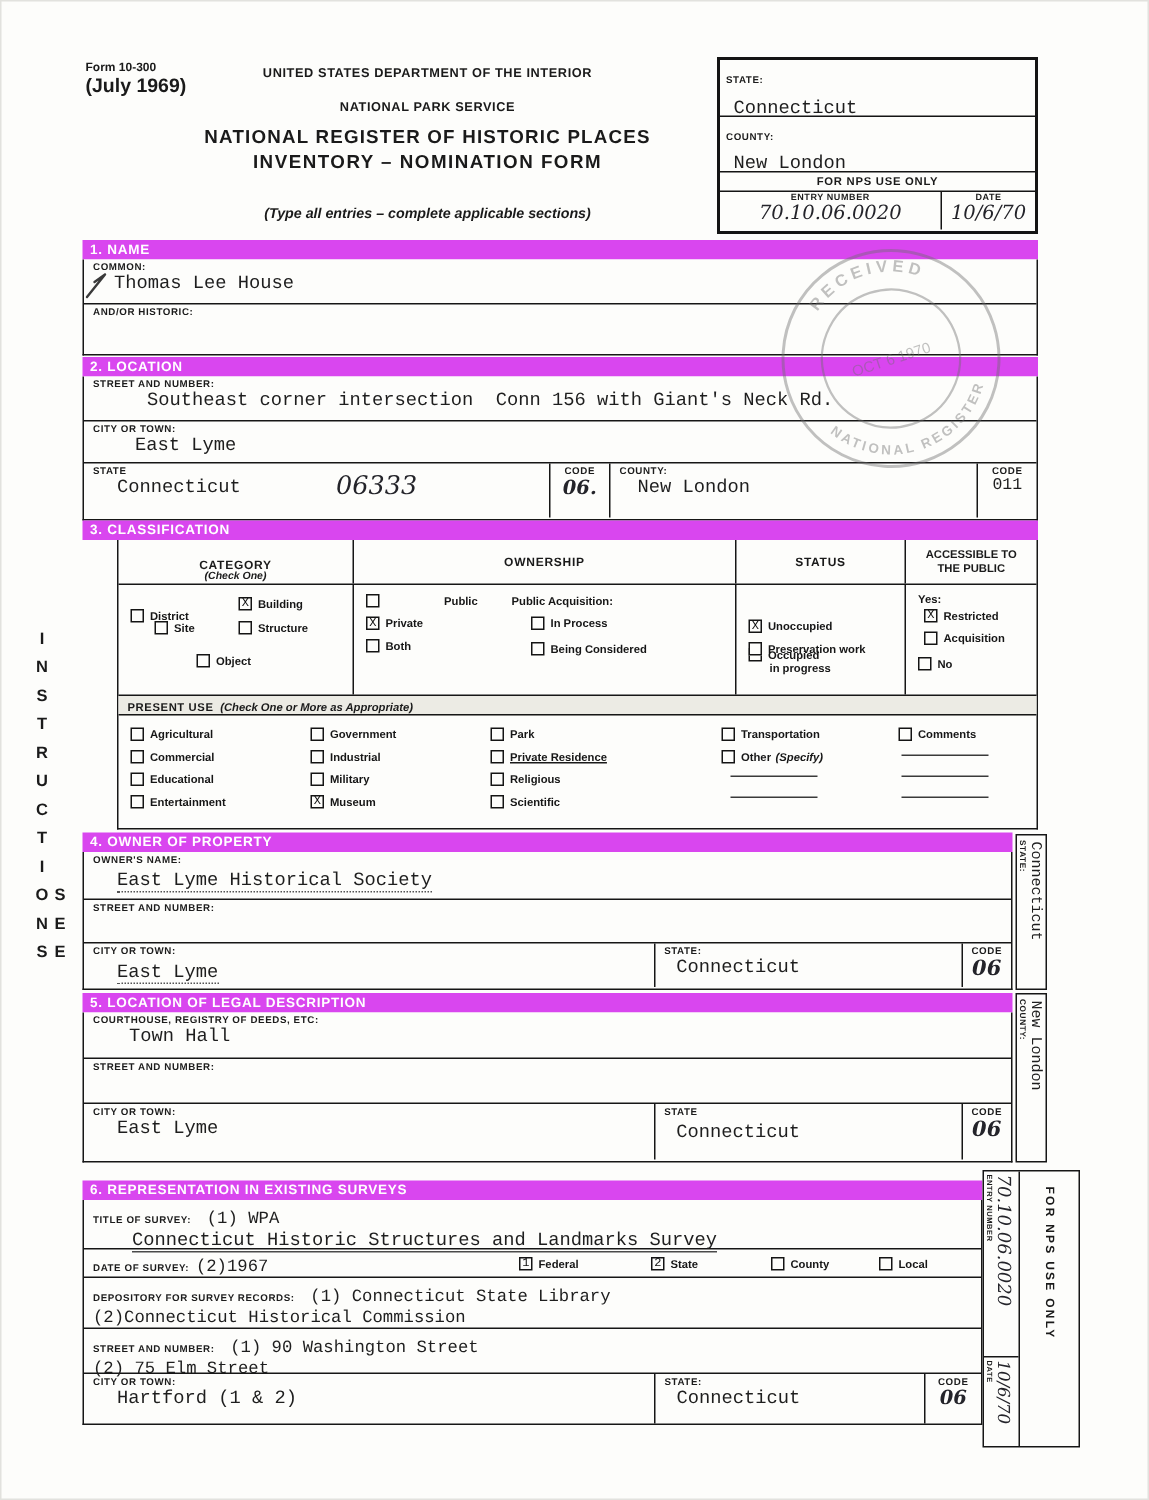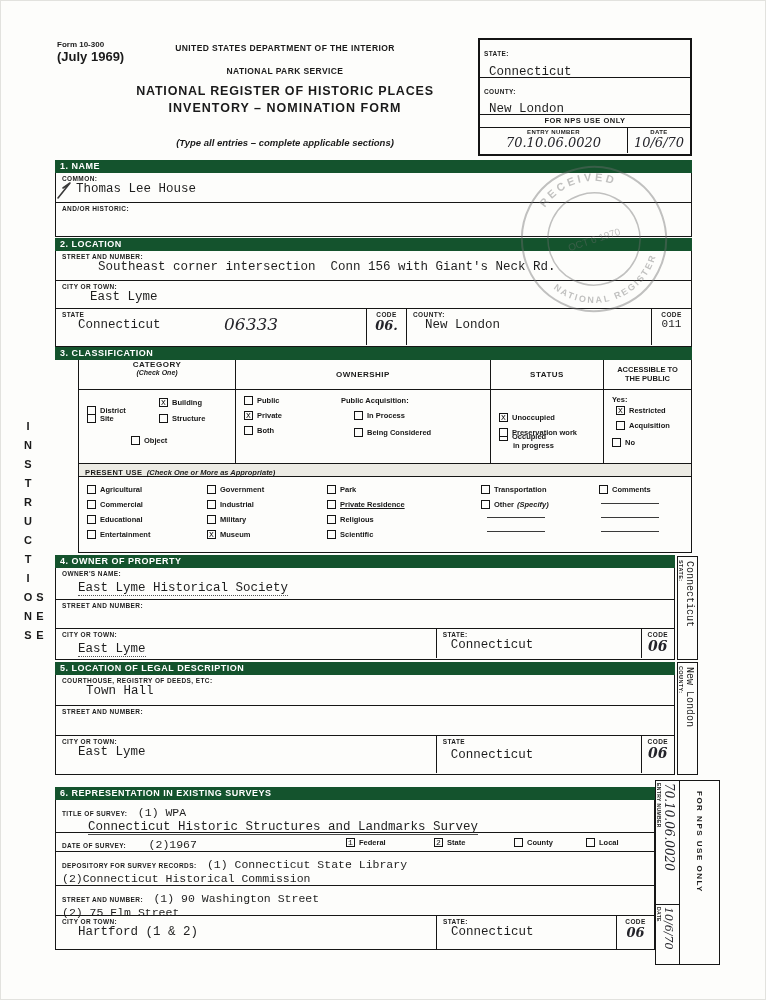--- a/index.html
+++ b/index.html
@@ -4,21 +4,21 @@
 <style>
   * { margin:0; padding:0; box-sizing:border-box; }
   html,body { background:#ffffff; }
   body { font-family:"Liberation Sans", sans-serif; color:#1a1a1a; }
   .page { position:relative; width:766px; height:1000px; background:#fdfdfb; overflow:hidden;
           box-shadow: inset 0 0 0 1px #e2e2de; }
   .abs { position:absolute; }
   .lbl { font-size:6.5px; font-weight:600; letter-spacing:0.4px; color:#1c1c1c; white-space:nowrap; }
   .type { font-family:"Liberation Mono","DejaVu Sans Mono",monospace; font-size:12.5px; color:#1e1e1e; white-space:pre; }
   .hand { font-family:"DejaVu Serif", serif; font-style:italic; color:#24242a; white-space:nowrap; }
-  .bar  { position:absolute; height:13px; background:#14532d; color:#ffffff; font-weight:bold;
+  .bar  { position:absolute; height:13px; background:#d946ef; color:#ffffff; font-weight:bold;
           font-size:9px; line-height:13px; padding-left:5px; letter-spacing:0.5px; }
   .box  { position:absolute; border-left:1px solid #161616; border-right:1px solid #161616;
           border-bottom:1px solid #161616; background:#fdfdfb; }
   .row  { position:relative; border-bottom:1px solid #161616; padding:2px 6px; }
   .row:last-child { border-bottom:none; }
   .cells { display:flex; position:relative; }
   .cell { position:relative; padding:2px 6px; height:100%; }
   .vline { border-left:1px solid #161616; }
   .cb   { display:inline-block; flex:none; width:9px; height:9px; border:1px solid #141414;
           font-family:"Liberation Mono",monospace; font-size:8px; line-height:7px; text-align:center;
@@ -135,57 +135,57 @@
         <div class="lbl">CODE</div>
         <div class="type" style="font-size:11px;">011</div>
       </div>
     </div>
   </div>
 
   <div class="bar" style="left:55px;top:347px;width:637px;">3. CLASSIFICATION</div>
   <div class="abs" style="left:78px;top:360px;width:614px;height:193px;border:1px solid #161616;border-top:none;background:#fdfdfb;">
 
     <div class="cells" style="height:30px;border-bottom:1px solid #161616;">
-      <div class="center" style="width:157px;border-right:1px solid #161616;padding-top:0;">
+      <div class="center" style="width:157px;border-right:1px solid #161616;padding-top:12px;">
         <div style="font-size:8px;font-weight:bold;letter-spacing:0.5px;">CATEGORY</div>
         <div style="font-size:7px;font-style:italic;font-weight:bold;">(Check One)</div>
       </div>
       <div class="center" style="width:255px;border-right:1px solid #161616;padding-top:10px;font-size:8px;font-weight:bold;letter-spacing:0.5px;">OWNERSHIP</div>
       <div class="center" style="width:113px;border-right:1px solid #161616;padding-top:10px;font-size:8px;font-weight:bold;letter-spacing:0.5px;">STATUS</div>
       <div class="center" style="flex:1;padding-top:5px;">
         <div style="width:66px;margin:0 auto;font-size:7.5px;font-weight:bold;line-height:1.25;">ACCESSIBLE TO THE PUBLIC</div>
       </div>
     </div>
 
     <div class="cells" style="height:74px;border-bottom:1px solid #161616;">
       <div style="width:157px;border-right:1px solid #161616;position:relative;">
         <span class="cbrow" style="left:8px;top:16px;text-align:center;">
           <span class="cb"></span>
           <span class="cbl">District</span>
         </span>
         <span class="cbrow" style="left:80px;top:8px;">
           <span class="cb">X</span>
           <span class="cbl">Building</span>
         </span>
-        <span class="cbrow" style="left:8px;top:24px;justify-content:flex-end;">
+        <span class="cbrow" style="left:24px;top:24px;justify-content:flex-end;">
           <span class="cb"></span>
           <span class="cbl">Site</span>
         </span>
         <span class="cbrow" style="left:80px;top:24px;">
           <span class="cb"></span>
           <span class="cbl">Structure</span>
         </span>
         <span class="cbrow" style="left:52px;top:46px;">
           <span class="cb"></span>
           <span class="cbl">Object</span>
         </span>
       </div>
 
       <div style="width:255px;border-right:1px solid #161616;position:relative;">
-        <span class="cbrow" style="left:8px;top:6px;">
+        <span class="cbrow" style="left:8px;top:6px;gap:39px;">
           <span class="cb"></span>
           <span class="cbl">Public</span>
         </span>
         <span class="cbrow" style="left:8px;top:21px;">
           <span class="cb">X</span>
           <span class="cbl">Private</span>
         </span>
         <span class="cbrow" style="left:8px;top:36px;">
           <span class="cb"></span>
           <span class="cbl">Both</span>
@@ -367,21 +367,21 @@
 
   <div class="bar" style="left:55px;top:787px;width:600px;">6.  REPRESENTATION IN EXISTING SURVEYS</div>
   <div class="box" style="left:55px;top:800px;width:600px;height:150px;">
     <div class="row" style="height:33px;">
       <span class="lbl">TITLE OF SURVEY:</span>
       <span class="type" style="font-size:11.5px;margin-left:6px;">(1) WPA</span>
       <div class="type" style="margin-left:26px;display:inline-block;border-bottom:1px solid #4a4a4a;display:block;width:fit-content;">Connecticut Historic Structures and Landmarks Survey</div>
     </div>
     <div class="row" style="height:19px;padding-top:1px;">
       <span class="lbl">DATE OF SURVEY:</span>
-      <span class="type" style="font-size:11.5px;margin-left:18px;">(2)1967</span>
+      <span class="type" style="font-size:11.5px;margin-left:0;">(2)1967</span>
       <span class="cbrow" style="left:290px;top:5px;">
         <span class="cb">1</span>
         <span class="cbl">Federal</span>
       </span>
       <span class="cbrow" style="left:378px;top:5px;">
         <span class="cb">2</span>
         <span class="cbl">State</span>
       </span>
       <span class="cbrow" style="left:458px;top:5px;">
         <span class="cb"></span>

